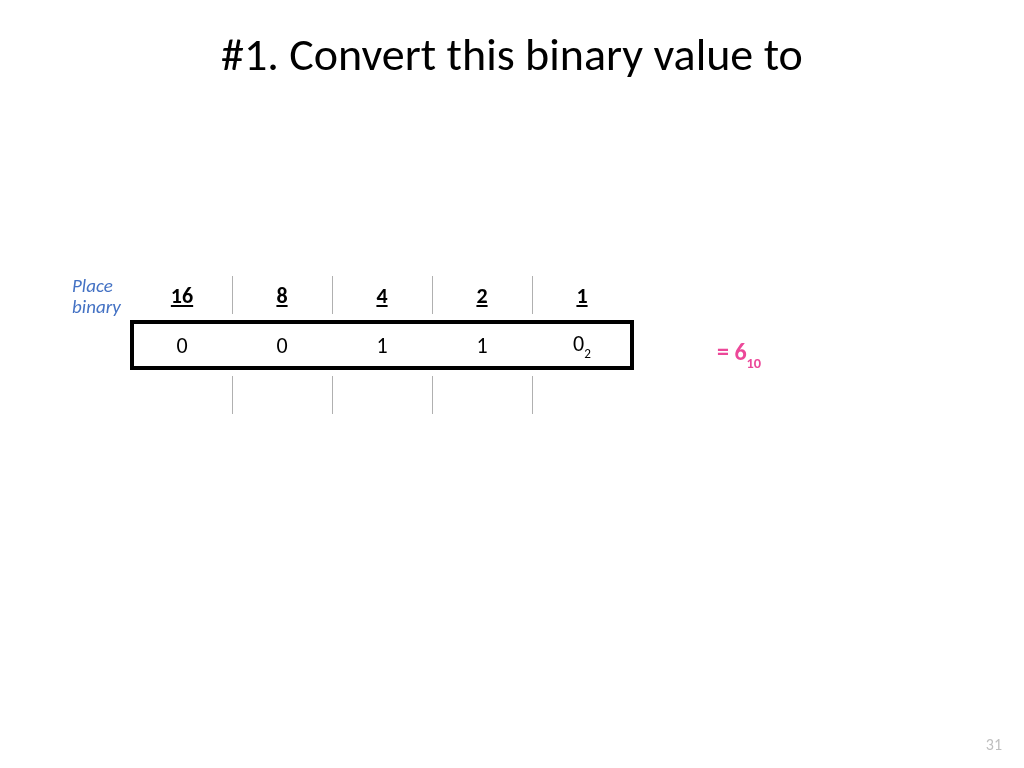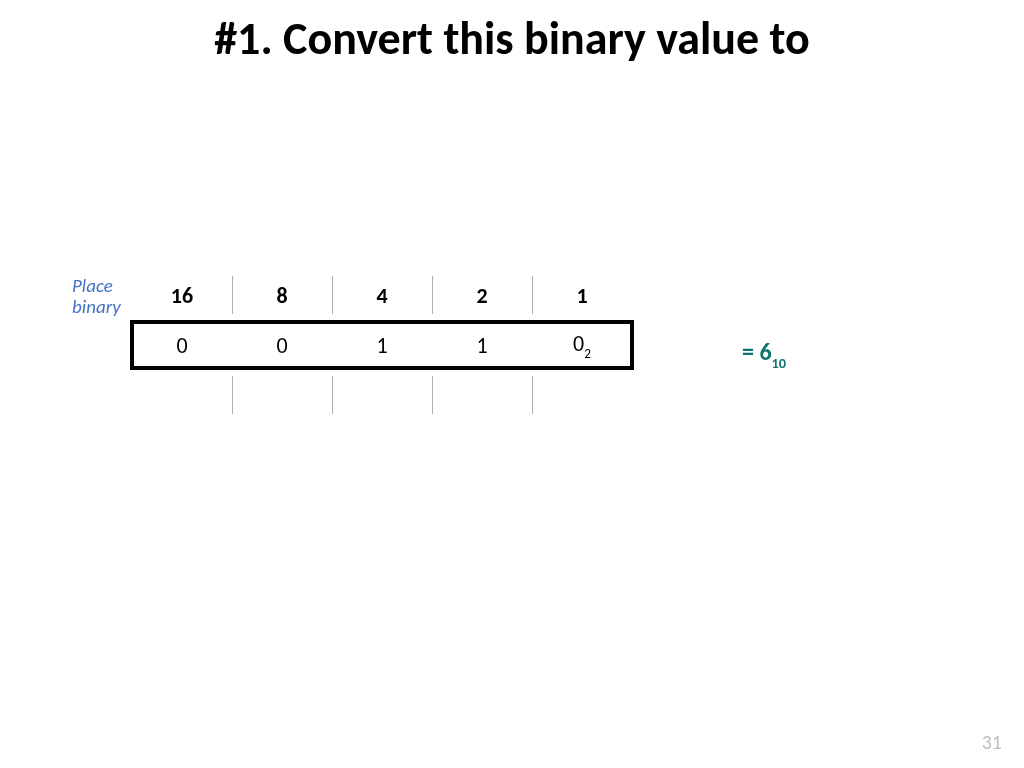--- a/index.html
+++ b/index.html
@@ -8,23 +8,23 @@
     height: 768px;
     background: #ffffff;
     font-family: Calibri, Arial, sans-serif;
     position: relative;
     overflow: hidden;
   }
   .title {
     text-align: center;
     font-size: 46px;
     color: #000;
-    padding-top: 12px;
+    padding-top: 28px;
     line-height: 1.15;
-    font-weight: 700;
+    font-weight: 400;
   }
   .content {
     position: absolute;
     top: 270px;
     left: 72px;
     display: flex;
     align-items: flex-start;
     justify-content: flex-end;
   }
   .label {
@@ -46,20 +46,21 @@
     width: 100px;
     height: 50px;
     text-align: center;
     vertical-align: middle;
     font-size: 22px;
     color: #000;
     position: relative;
   }
   .table .hdr td {
     font-weight: 700;
+    text-decoration: underline;
   }
   .table td.sep::before {
     content: "";
     position: absolute;
     left: 0;
     top: 6px;
     bottom: 6px;
     width: 1px;
     background: #b0b0b0;
   }
@@ -69,31 +70,31 @@
     pointer-events: none;
   }
   .subscript {
     font-size: 0.6em;
     vertical-align: sub;
     position: relative;
     top: 0.15em;
   }
   .result {
     position: absolute;
-    left: 742px;
+    left: 717px;
     top: 337px;
     font-size: 24px;
     font-weight: 700;
-    color: #0f766e;
+    color: #ec4899;
   }
   .pagenum {
     position: absolute;
     right: 22px;
     bottom: 14px;
-    font-size: 20px;
+    font-size: 16px;
     color: #bfbfbf;
   }
 </style>
 </head>
 <body>
 
 <div class="title">
   <span>#1. Convert this binary value to</span><br>
 </div>
 

